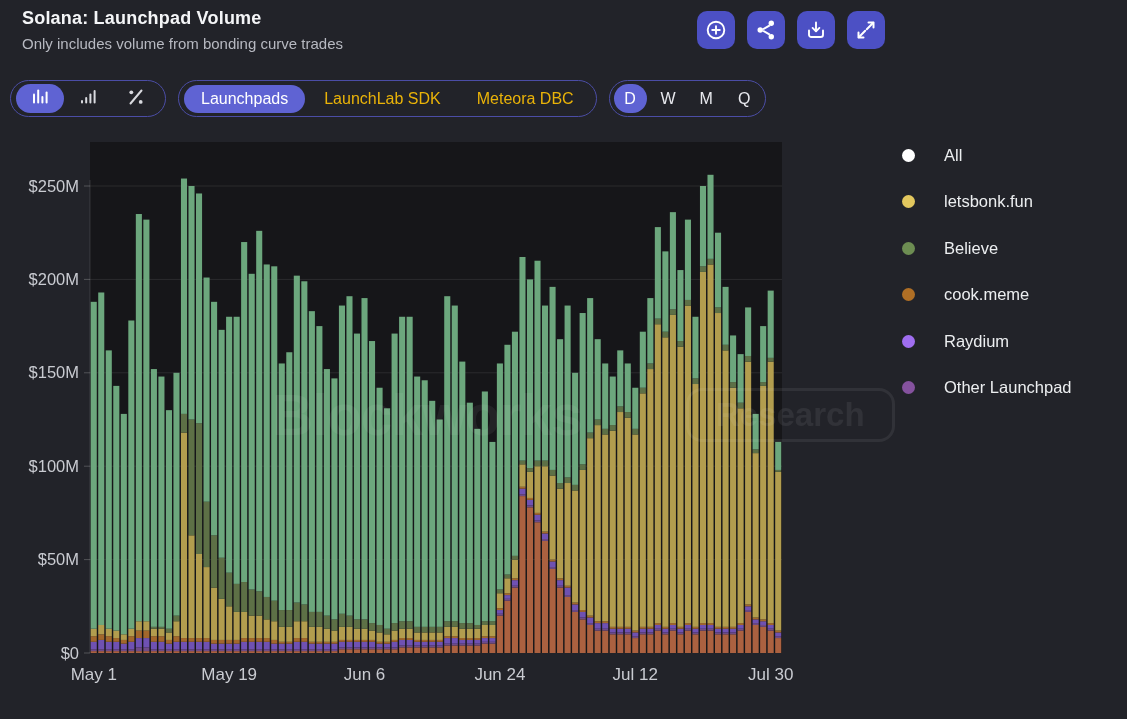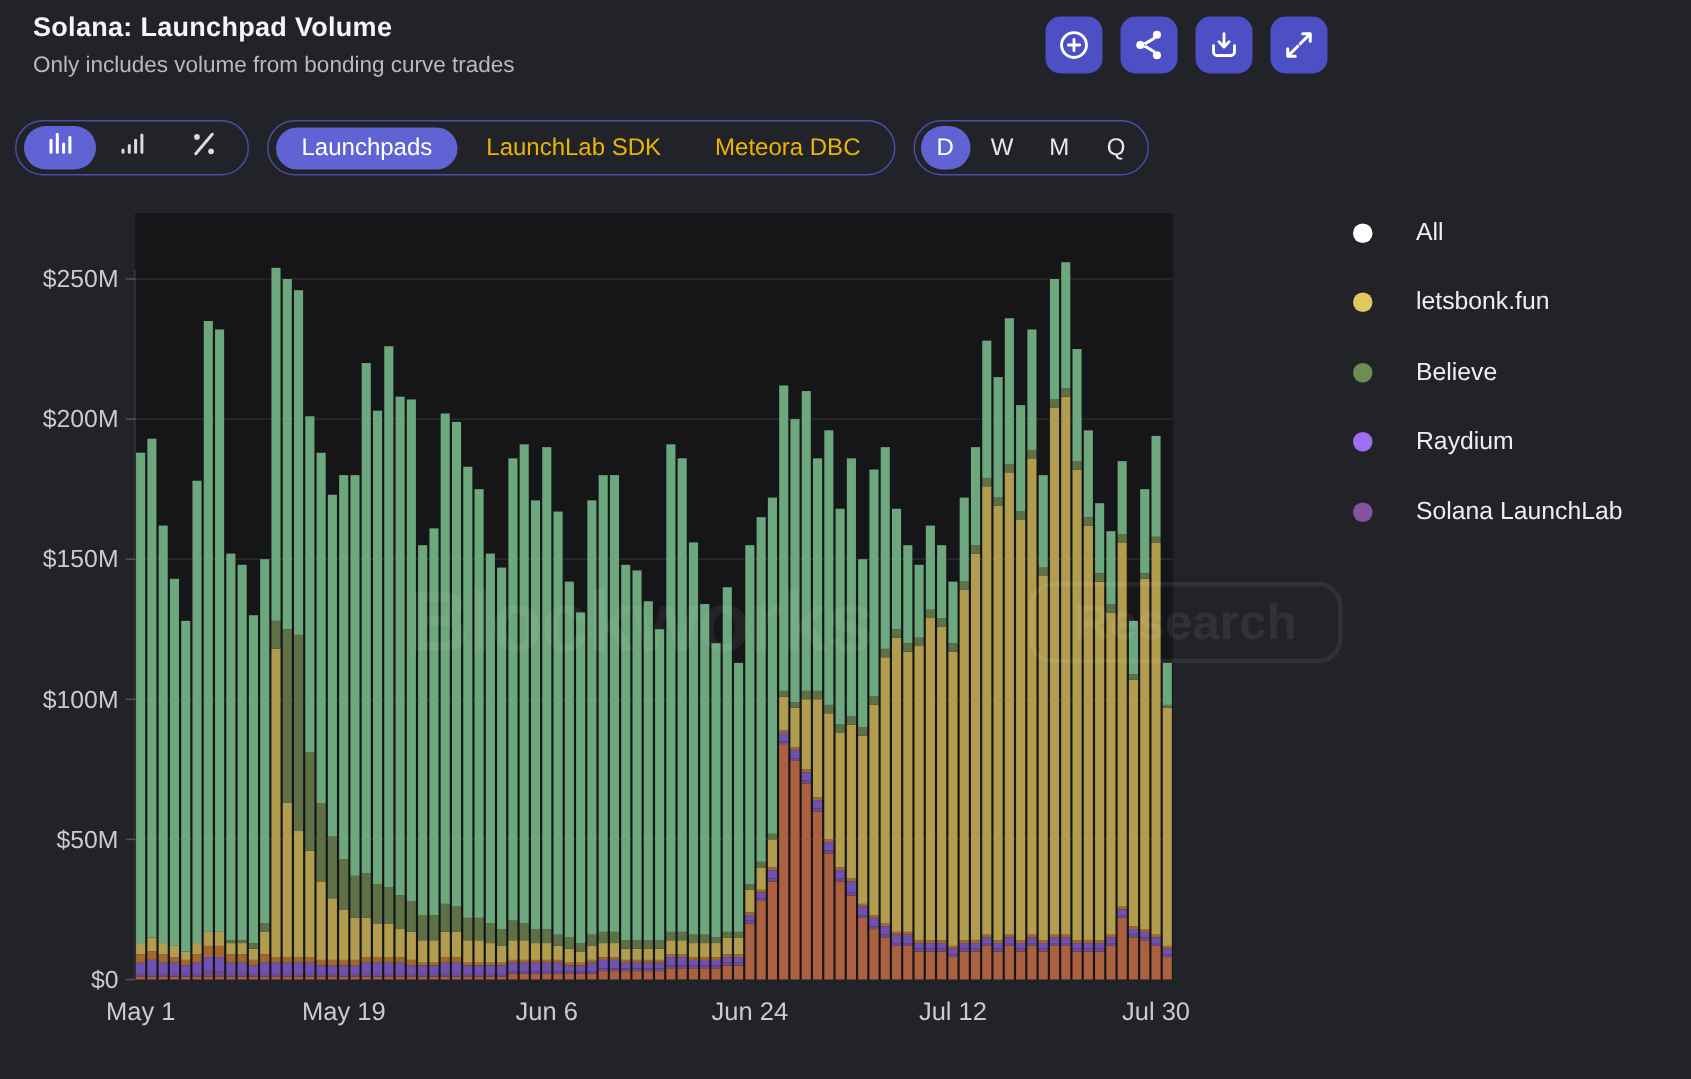--- a/index.html
+++ b/index.html
@@ -988,20 +988,24 @@
     </div>
     <div class="legend-item">
       <span class="legend-dot" style="background: rgb(226, 199, 94);"></span>
       <span class="legend-label">letsbonk.fun</span>
     </div>
     <div class="legend-item">
       <span class="legend-dot" style="background: rgb(109, 141, 82);"></span>
       <span class="legend-label">Believe</span>
     </div>
     <div class="legend-item">
+      <span class="legend-dot" style="background: rgb(176, 111, 37);"></span>
+      <span class="legend-label">cook.meme</span>
+    </div>
+    <div class="legend-item">
       <span class="legend-dot" style="background: rgb(160, 110, 240);"></span>
       <span class="legend-label">Raydium</span>
     </div>
     <div class="legend-item">
       <span class="legend-dot" style="background: rgb(133, 82, 158);"></span>
-      <span class="legend-label">Solana LaunchLab</span>
+      <span class="legend-label">Other Launchpad</span>
     </div>
   </div>
 
 </body></html>

